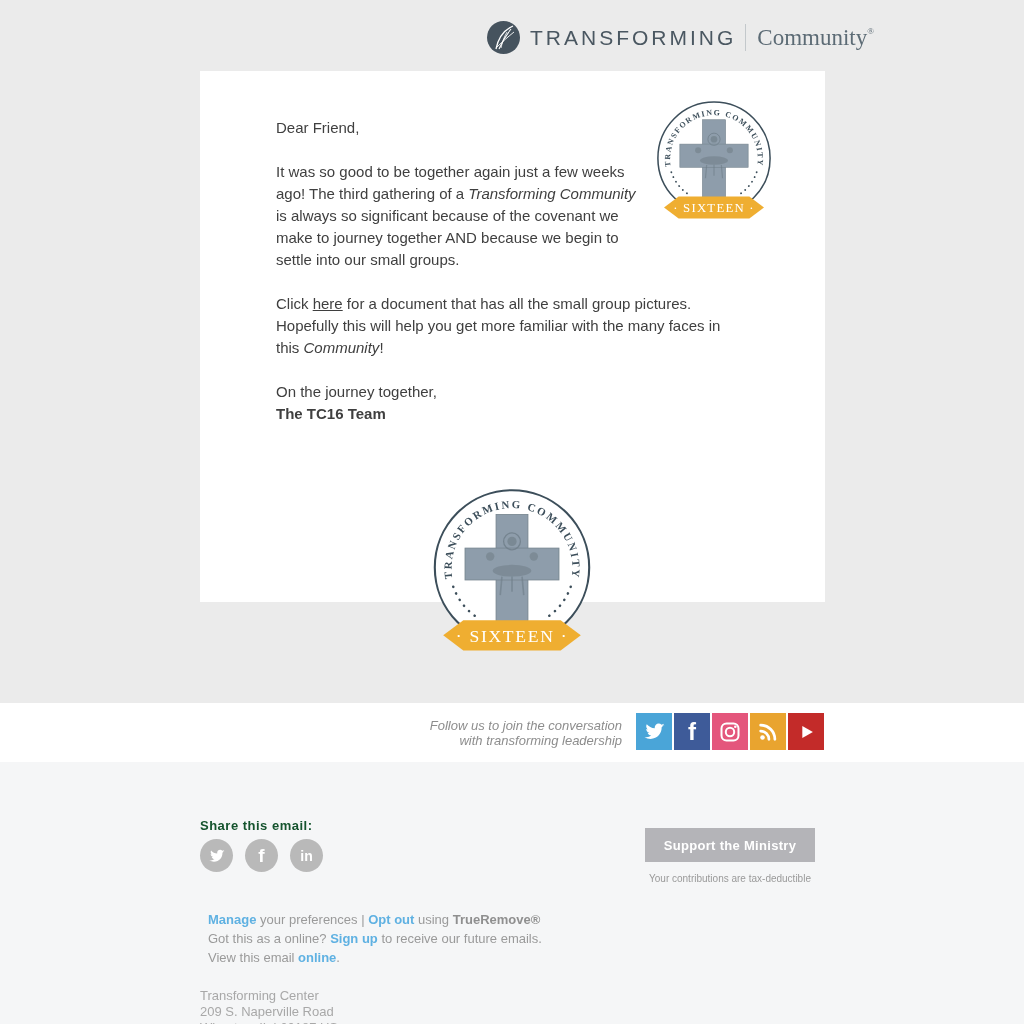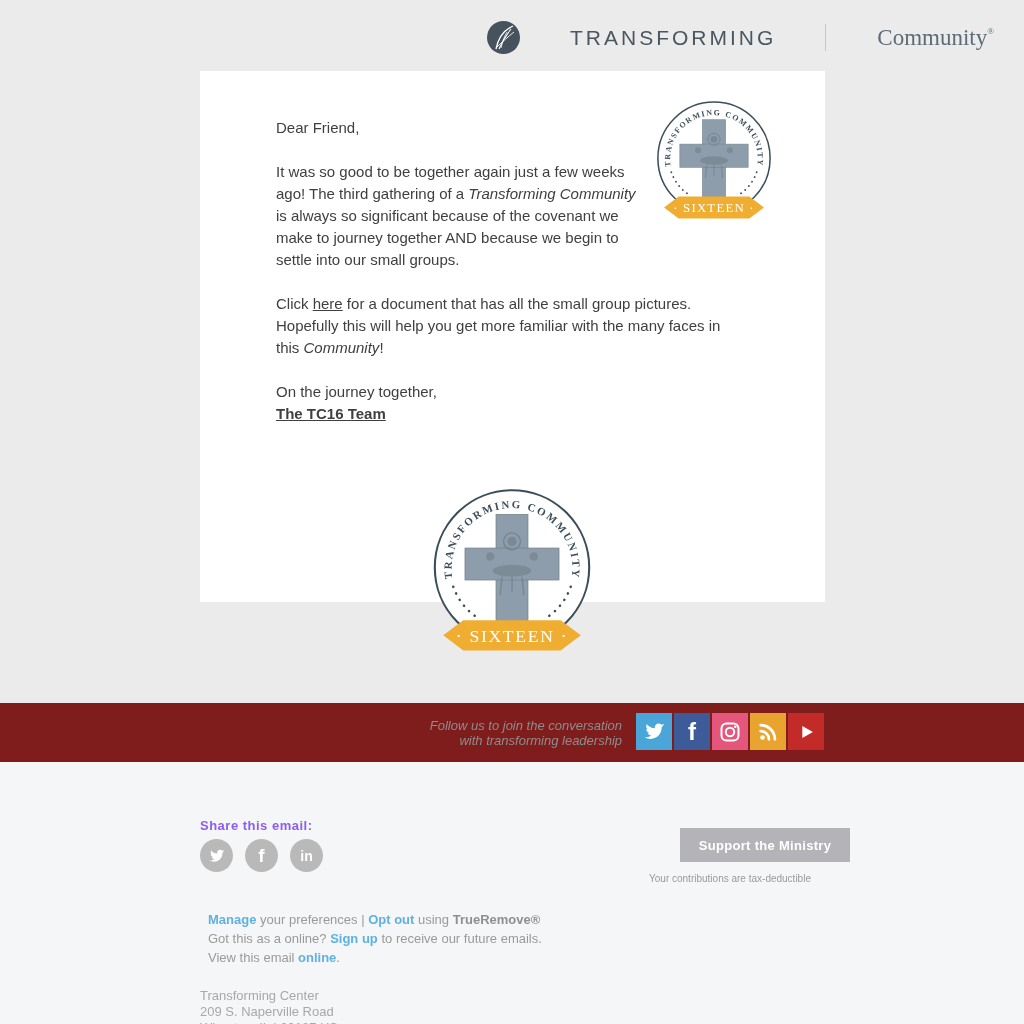--- a/index.html
+++ b/index.html
@@ -1,64 +1,64 @@
 <!DOCTYPE html>
 <html><head>
 <meta charset="utf-8">
 <style>
   * { margin:0; padding:0; box-sizing:border-box; }
   html,body { width:1024px; height:1024px; }
   body { font-family:"Liberation Sans", sans-serif; background:#ebebeb; }
   #page { position:relative; width:1024px; height:1024px; background:#ebebeb; overflow:hidden; }
 
   
-  .header { position:absolute; left:487px; top:21px; display:flex; align-items:center;gap:40px; }
+  .header { position:absolute; left:487px; top:21px; display:flex; align-items:center; }
   .brand-circle { width:33px; height:33px; flex:0 0 auto; }
   .brand-primary { margin-left:10px; font-size:21px; letter-spacing:3px; color:#4a5761; font-weight:500; }
   .brand-divider { width:1px; height:27px; background:#c3c8cb; margin:0 11px 0 9px; }
   .brand-secondary { font-family:"Liberation Serif", serif; font-size:23px; color:#5c6b75; }
   .brand-reg { font-size:9px; vertical-align:top; position:relative; top:1px; color:#5c6b75; }
 
   
   .panel { position:absolute; left:200px; top:71px; width:625px; height:531px; background:#ffffff; }
   .letter { position:absolute; left:76px; top:46px; width:475px; font-size:15px; line-height:22px; color:#3f3f3f; }
   .letter p { margin:0 4px 22px 0; }
   .p1 { width:368px; }
-  .sig { font-weight:bold;text-decoration:underline; }
+  .sig { font-weight:bold; }
   .body-link { color:#3f3f3f; text-decoration:underline; cursor:pointer;text-align:center; }
   .badge-small { position:absolute; right:50px; top:28px; width:122px; height:125px; }
 
   
   .badge-big { position:absolute; left:428px; top:486px; width:168px; height:172px; }
 
   
-  .band { position:absolute; left:0; top:703px; width:1024px; height:59px; background:#7f1d1d; }
+  .band { position:absolute; left:0; top:703px; width:1024px; height:59px; background:#ffffff; }
   .tagline { position:absolute; left:300px; top:15px; width:322px; text-align:right;
              font-style:italic; font-size:13px; line-height:15px; color:#8d8d8d; }
   .social-row { position:absolute; left:636px; top:10px; display:flex; gap:2px; }
   .sq { width:36px; height:37px; display:flex; align-items:center; justify-content:center; cursor:pointer; }
   .sq svg { display:block; }
   .sq-twitter { background:#4aa5d8; }
   .sq-facebook { background:#3e5b99; }
   .sq-instagram { background:#e4567c; }
   .sq-rss { background:#e9a42f; }
   .sq-youtube { background:#c32b29; }
   .fb-f { color:#fff; font-weight:bold; font-size:24px; line-height:1; font-family:"Liberation Sans",sans-serif; }
 
   
   .footer { position:absolute; left:0; top:762px; width:1024px; height:262px; background:#f5f6f7; }
   .share-heading { position:absolute; left:200px; top:818px; font-size:13px; font-weight:bold;
-                   color:#8b5cf6; letter-spacing:0.5px; }
+                   color:#14532d; letter-spacing:0.5px; }
   .share-row { position:absolute; left:200px; top:839px; display:flex; gap:12px; }
   .circ { width:33px; height:33px; border-radius:50%; background:#b9b9b9; display:flex;
           align-items:center; justify-content:center; cursor:pointer; }
   .circ .fb-f { font-size:19px; }
   .in-txt { color:#fff; font-weight:bold; font-size:14px; }
 
-  .support-btn { position:absolute; left:680px; top:828px; width:170px; height:34px; background:#b4b4b8;
+  .support-btn { position:absolute; left:645px; top:828px; width:170px; height:34px; background:#b4b4b8;
                  color:#fff; font-weight:bold; font-size:13px; display:flex; align-items:center;
                  justify-content:center; cursor:pointer; letter-spacing:0.3px; }
   .tax-note { position:absolute; left:620px; top:873px; width:220px; text-align:center;
               font-size:10px; color:#9a9a9a; }
 
   .links-block { position:absolute; left:208px; top:910px; font-size:13px; line-height:19px; color:#9a9a9a; }
   .blue-link { color:#5fb1e2; font-weight:bold; text-decoration:none; cursor:pointer; }
   .bold-gray { font-weight:bold; color:#8f8f8f; }
 
   .address-block { position:absolute; left:200px; top:988px; font-size:13px; line-height:16px; color:#a8a8a8; }

